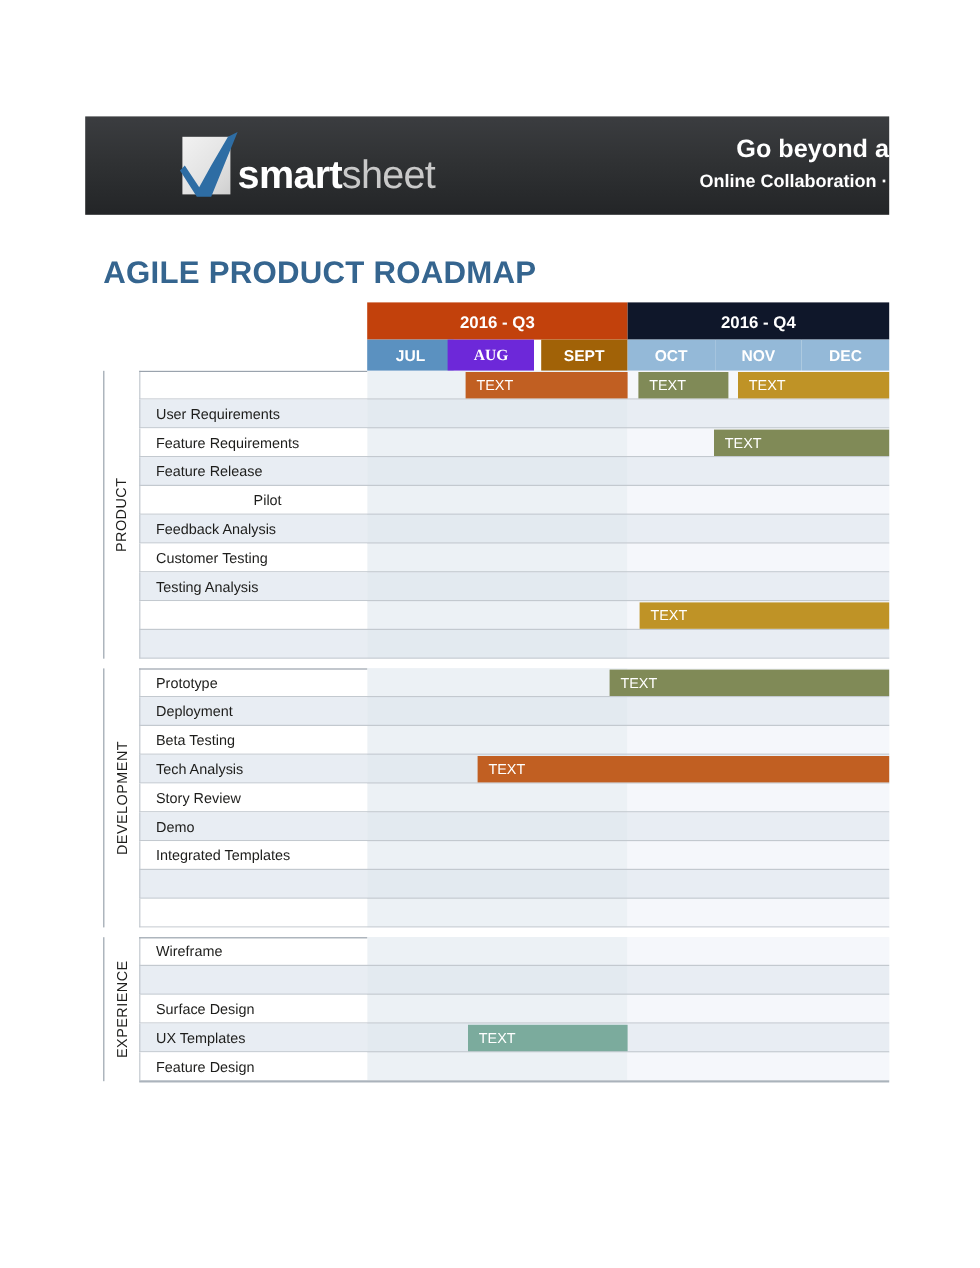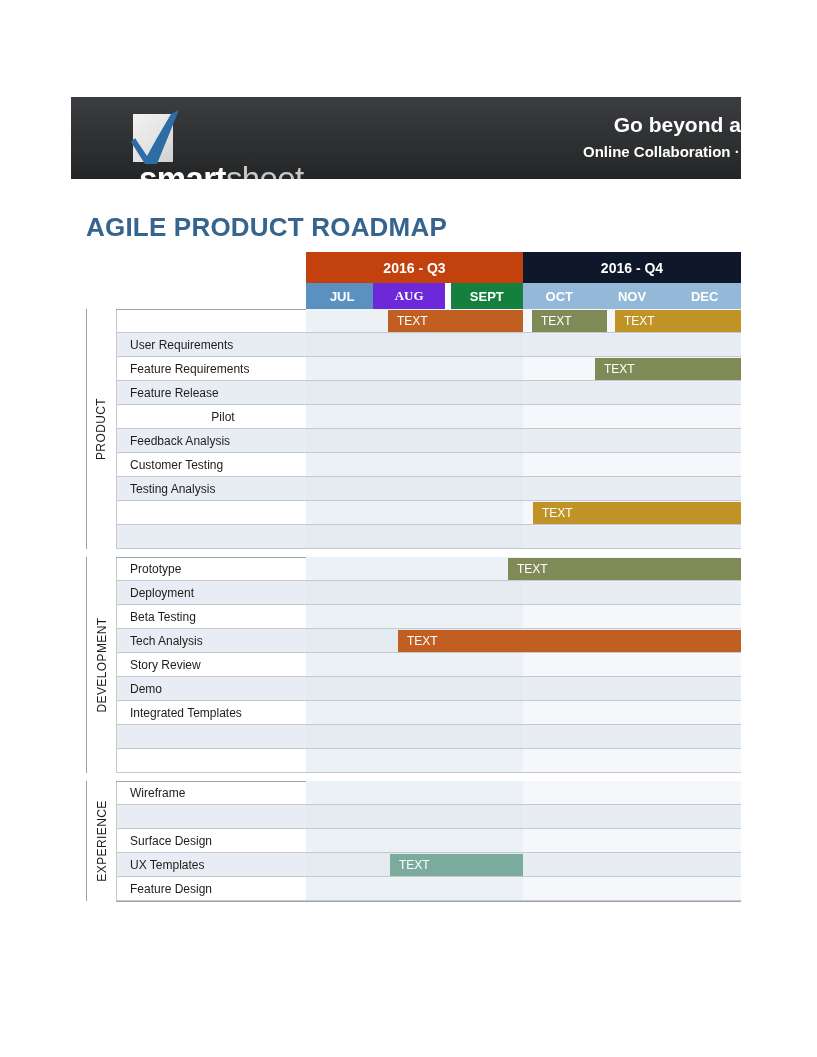--- a/index.html
+++ b/index.html
@@ -25,25 +25,24 @@
     background: linear-gradient(180deg, #3b3d40 0%, #303234 45%, #232527 100%);
     overflow: hidden;
   }
   #banner-inner {
     position: relative;
     width: 1000px;
     height: 82px;
   }
   #logo-wrap {
     position: absolute;
-    left: 62px;
+    left: 81px;
     top: 17px;
     display: flex;
-    align-items: flex-start;
-    flex-direction: column;
+    align-items: flex-end;
   }
   #logo-mark {
     width: 40px;
     height: 48px;
     background: linear-gradient(135deg, #f2f2f2 0%, #e2e2e2 60%, #cfcfcf 100%);
     position: relative;
     flex: none;
   }
   #logo-mark svg { position: absolute; left: -6px; top: -6px; }
   #logo-word {
@@ -234,21 +233,21 @@
     </div>
   </div>
 </div>
 
 <div id="page-title">AGILE PRODUCT ROADMAP</div>
 
 <div id="chart" style="height: 651px;">
     <div class="qhead" style="left: 220px; width: 217px; background: #c2410c;">2016 - Q3</div>
     <div class="mhead" style="left: 220px; width: 72.3333px; background: rgb(91, 145, 192);">JUL</div>
     <div class="mhead" style="left: 287px; width: 72.3333px; background: #6d28d9; font-family: Liberation Serif, serif;">AUG</div>
-    <div class="mhead" style="left: 364.667px; width: 72.3333px; background: #15803d;">SEPT</div>
+    <div class="mhead" style="left: 364.667px; width: 72.3333px; background: #a16207;">SEPT</div>
     <div class="qhead" style="left: 437px; width: 218px; background: #0f172a;">2016 - Q4</div>
     <div class="mhead" style="left: 437px; width: 72.6667px; background: rgb(148, 185, 216);">OCT</div>
     <div class="mhead" style="left: 509.667px; width: 72.6667px; background: rgb(148, 185, 216);">NOV</div>
     <div class="mhead" style="left: 582.333px; width: 72.6667px; background: rgb(148, 185, 216);">DEC</div>
     <div class="band" style="left: 220px; top: 57px; width: 217px; height: 240px; background: rgb(214, 224, 233);"></div>
     <div class="band" style="left: 437px; top: 57px; width: 218px; height: 240px; background: rgb(233, 238, 245);"></div>
     <div class="band" style="left: 30px; top: 57px; width: 625px; height: 24px; background: rgb(255, 255, 255); opacity: 0.55;"></div>
     <div class="labelcol" style="top: 57px; background: rgb(255, 255, 255);"></div>
     <div class="rowline" style="top: 57px;"></div>
     <div class="bar" style="left: 302px; width: 135px; top: 58px; background: rgb(193, 95, 34);">TEXT</div>

